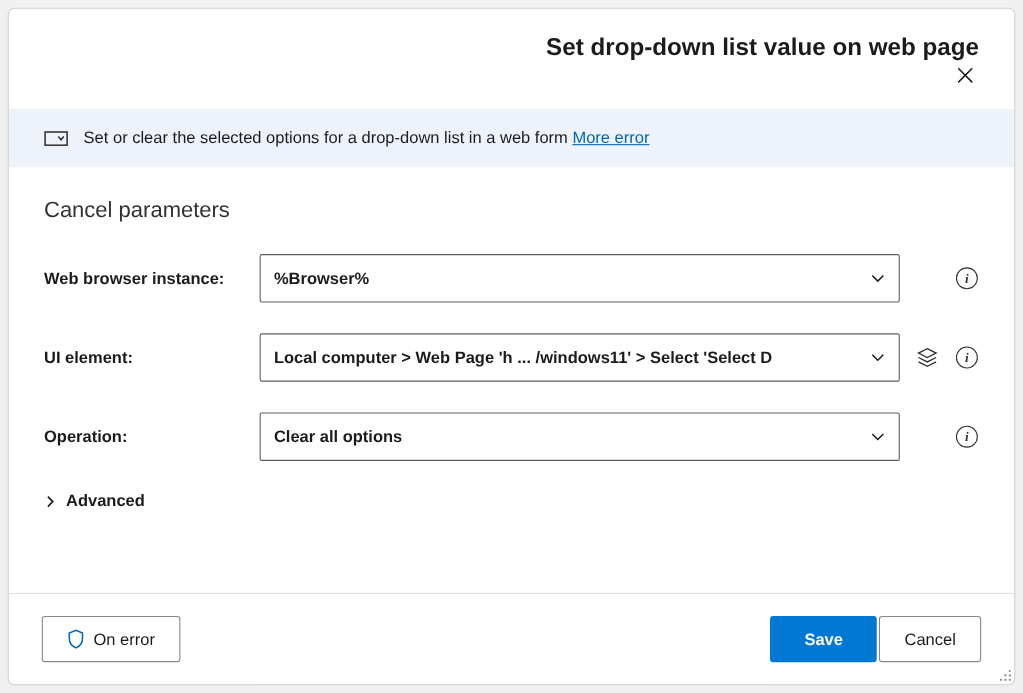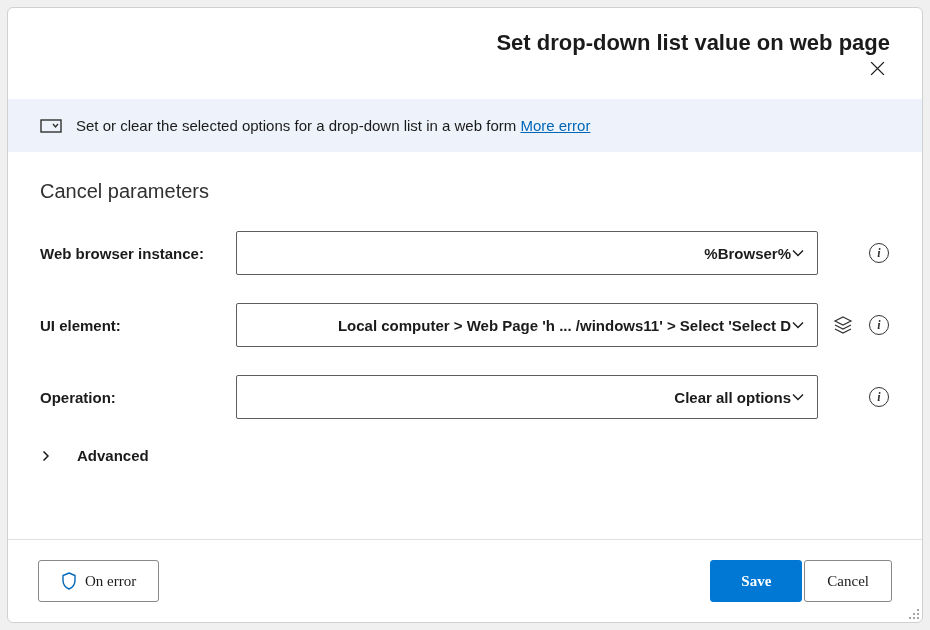--- a/index.html
+++ b/index.html
@@ -84,21 +84,20 @@
       width: 196px;
       font-size: 15px;
       color: #1b1b1b;
       flex-shrink: 0;
     }
     .param-input-wrap {
       flex: 1;
       display: flex;
       align-items: center;
       gap: 14px;
-      text-align: right;
     }
     .select-box {
       flex: 1;
       height: 44px;
       border: 1px solid #605e5c;
       border-radius: 2px;
       padding: 0 12px;
       display: flex;
       align-items: center;
       justify-content: space-between;
@@ -132,36 +131,35 @@
       align-items: center;
       justify-content: center;
       font-style: italic;
       font-family: Georgia, serif;
       font-size: 12px;
       color: #323130;
     }
     .advanced-row {
       display: flex;
       align-items: center;
-      gap: 25px;
+      gap: 8px;
       cursor: pointer;
       margin-top: 8px;
     }
     .advanced-label {
       font-weight: 600;
       font-size: 15px;
       color: #1b1b1b;
     }
     .footer {
       border-top: 1px solid #e1e1e1;
       padding: 20px 30px;
       display: flex;
       align-items: center;
       justify-content: space-between;
-      font-family: Liberation Serif, serif;
     }
     .footer-right {
       display: flex;
       gap: 2px;
     }
     .btn {
       height: 42px;
       padding: 0 22px;
       border-radius: 3px;
       font-size: 15px;

